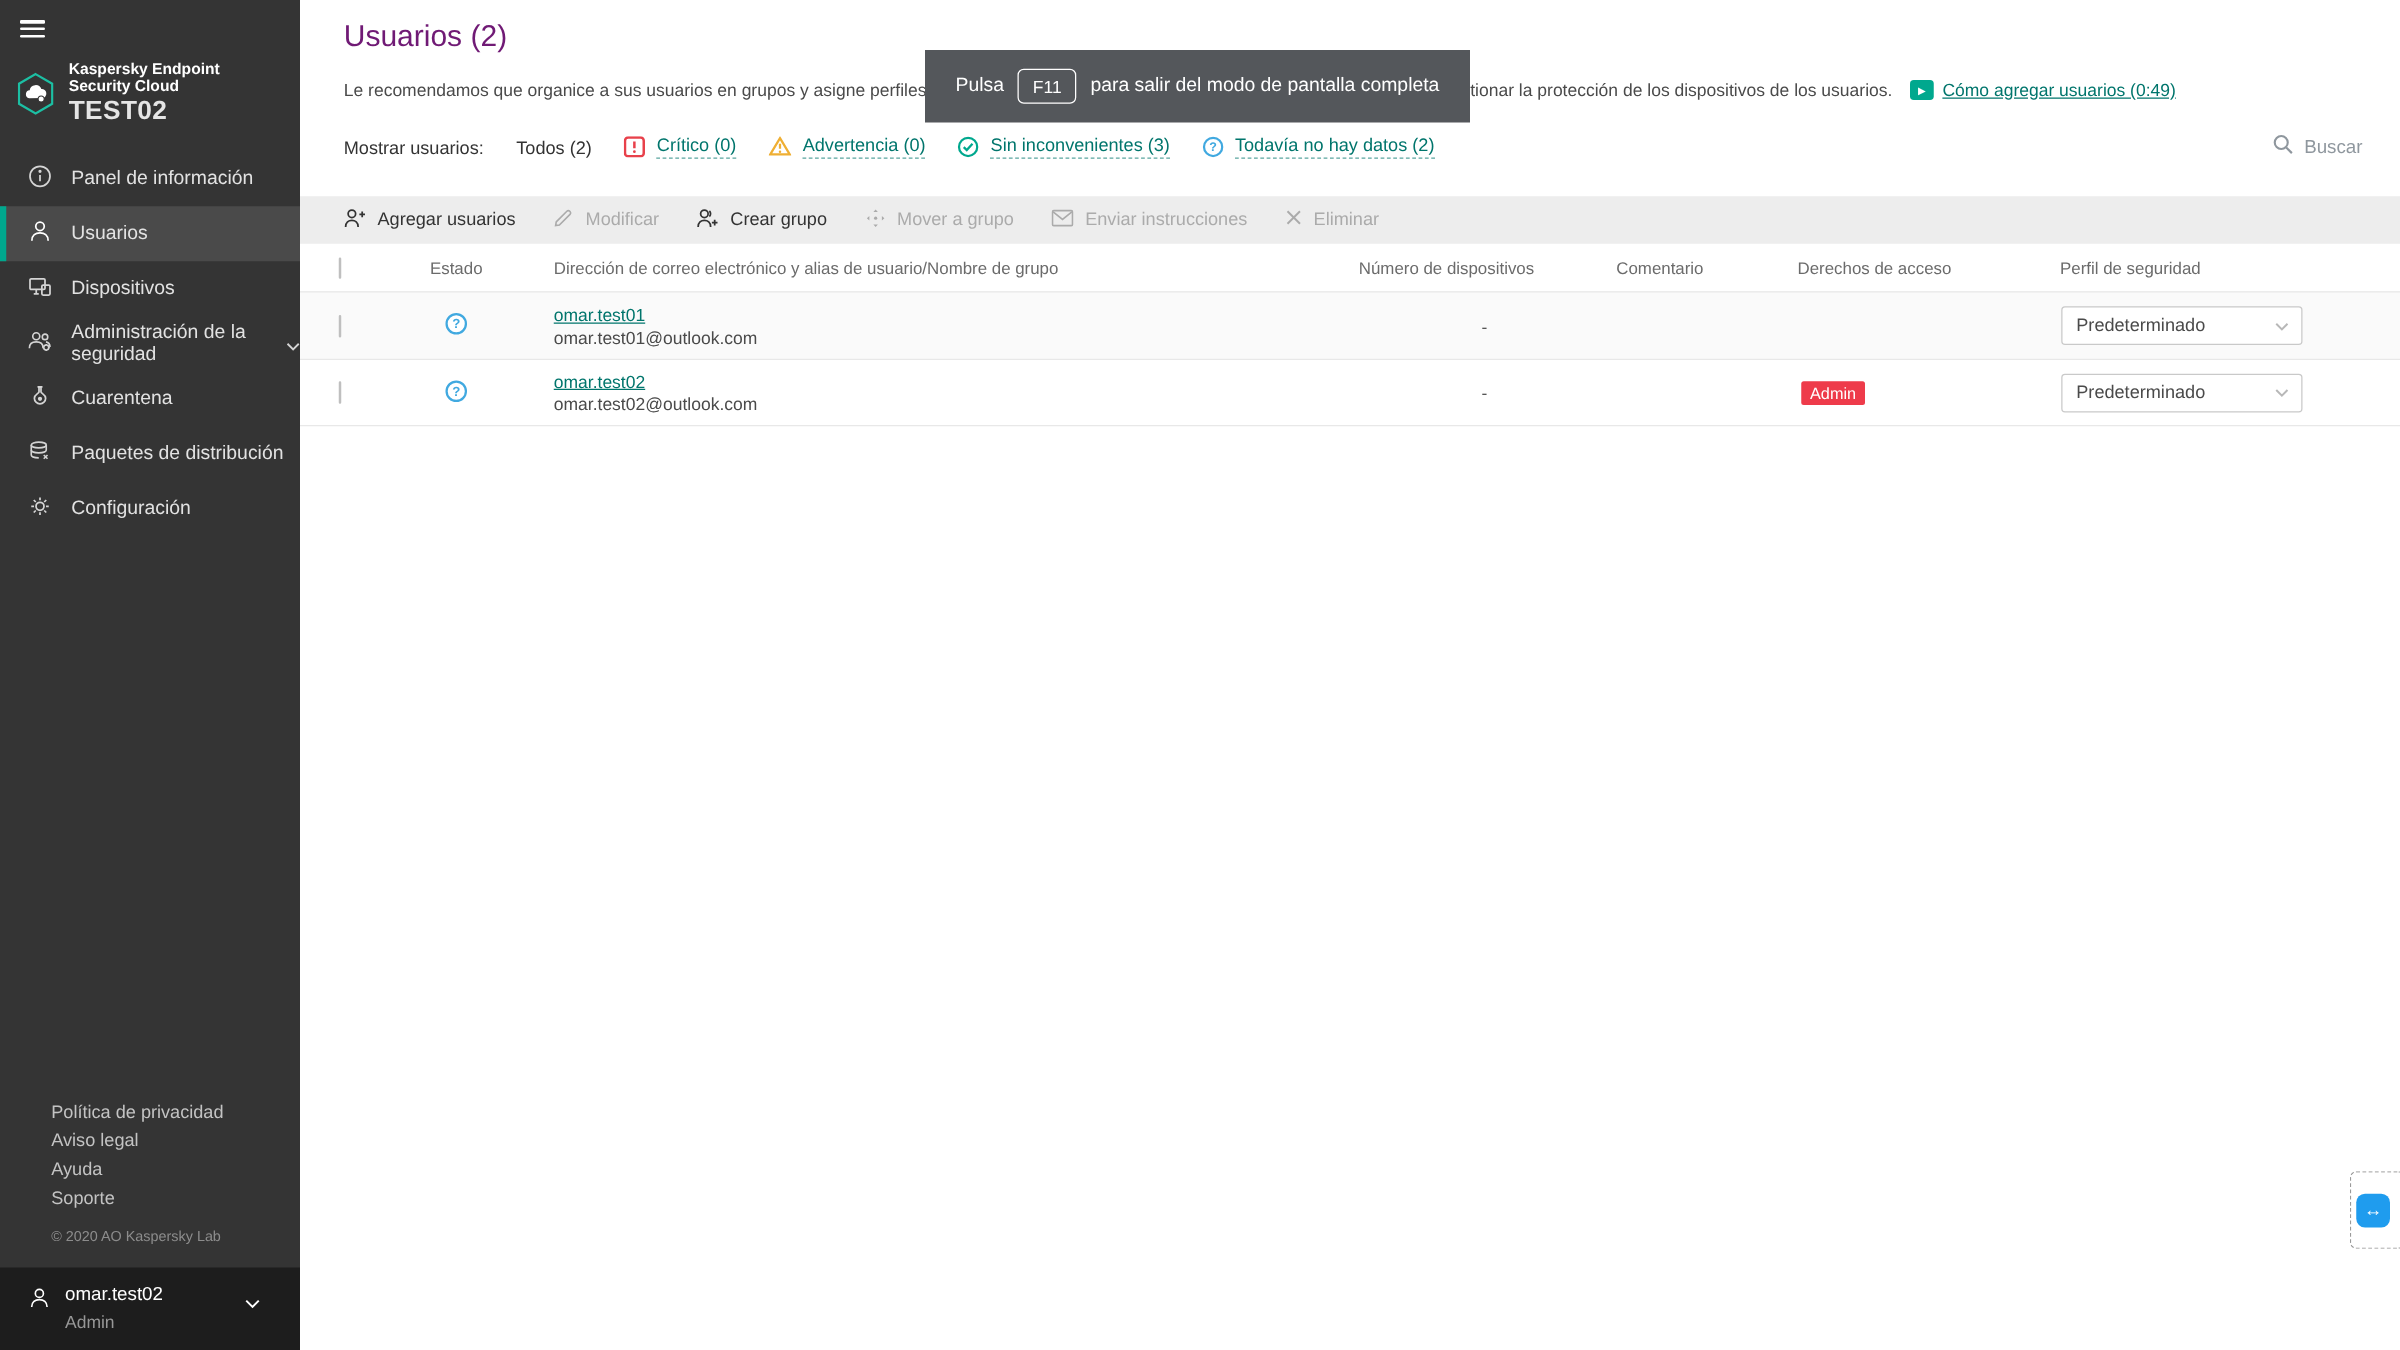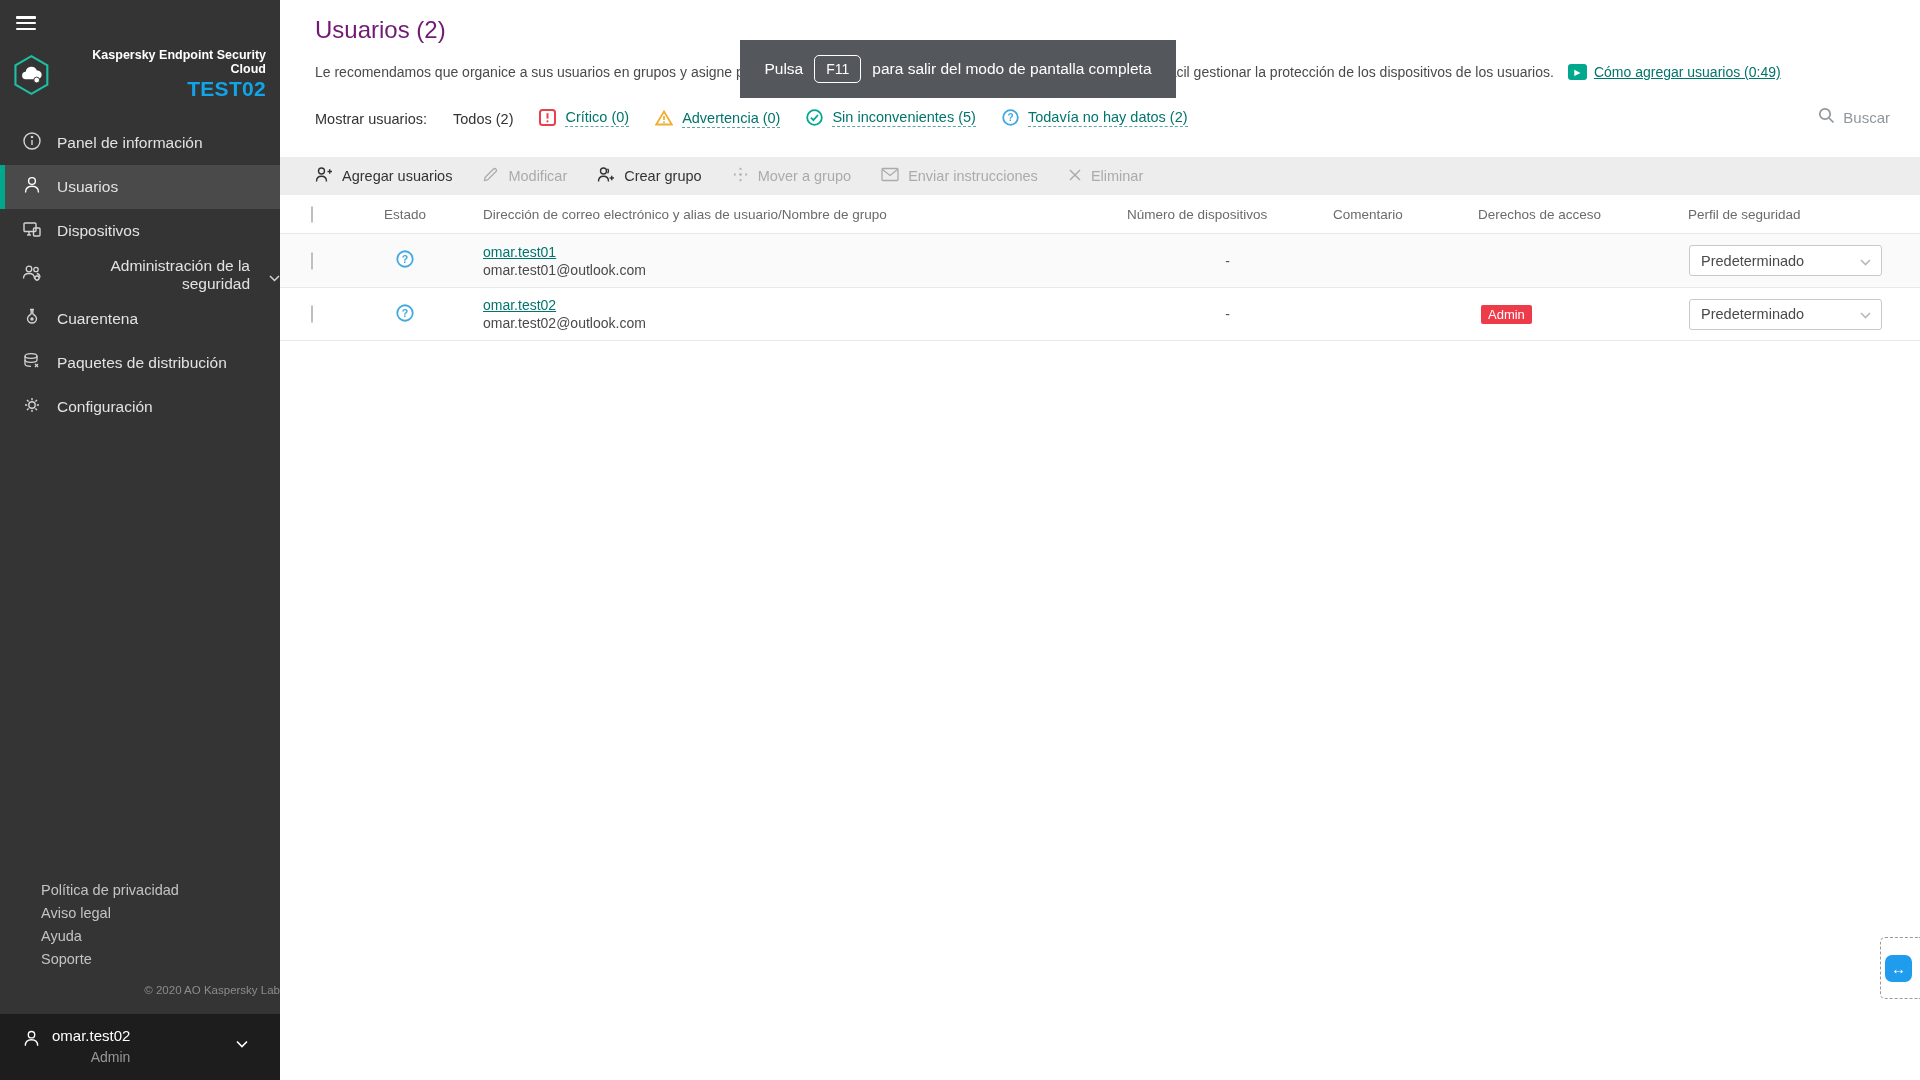--- a/index.html
+++ b/index.html
@@ -1,26 +1,26 @@
 <!DOCTYPE html>
 <html><head>
 <meta charset="utf-8">
 <style>
   * { margin:0; padding:0; box-sizing:border-box; }
   body { width:1920px; height:1080px; font-family:"Liberation Sans", sans-serif; background:#fff; overflow:hidden; }
   .page { position:relative; width:1920px; height:1080px; display:flex; }
 
   
-  .sidebar { width:280px; flex-shrink:0; background:#343434; display:flex; flex-direction:column; position:relative;text-align:right; }
+  .sidebar { width:240px; flex-shrink:0; background:#343434; display:flex; flex-direction:column; position:relative; }
   .hamburger { position:absolute; top:16px; left:16px; width:20px; height:14px; display:flex; flex-direction:column; justify-content:space-between; cursor:pointer; }
   .hamburger span { height:2.5px; background:#fff; border-radius:1px; }
   .brand { display:flex; align-items:center; gap:12px; margin:48px 14px 0 14px; }
   .brand-text { display:flex; flex-direction:column; }
   .brand-line1 { font-size:12.5px; font-weight:bold; color:#fff; }
-  .brand-line2 { font-size:21px; font-weight:bold; color:#0ea5e9; margin-top:1px; letter-spacing:.3px; }
+  .brand-line2 { font-size:21px; font-weight:bold; color:#e5e5e5; margin-top:1px; letter-spacing:.3px; }
   .nav { margin-top:20px; }
   .nav-item { height:44px; display:flex; align-items:center; gap:15px; padding-left:17px; font-size:15.5px; color:#e2e2e2; cursor:pointer; border-left:5px solid transparent; }
   .nav-item.active { background:#4a4a4a; border-left-color:#00A88E; }
   .nav-item svg { flex-shrink:0; }
   .nav-chevron { margin-left:4px; margin-top:3px; }
   .sidebar-spacer { flex:1; }
   .sidebar-links { padding-left:41px;margin-top:32px; }
   .sidebar-link { font-size:14.5px; color:#c3c3c3; line-height:23px; cursor:pointer; width:max-content; }
   .copyright { margin:13px 0 18px 41px; font-size:11.5px; color:#8c8c8c; }
   .sidebar-user { height:66px; background:#1d1d1d; position:relative; padding:13px 20px 0 22px; display:flex; align-items:flex-start; gap:11px; cursor:pointer; }
@@ -241,21 +241,21 @@
         </span>
         <span class="dashed-link">Advertencia (0)</span>
       </span>
       <span class="filter-opt">
         <span>
           <svg width="17" height="17" viewBox="0 0 17 17">
               <circle cx="8.5" cy="8.5" r="7.3" fill="#fff" stroke="#00A88E" stroke-width="1.8"></circle>
               <path d="M5,8.7 l2.4,2.4 L12,6" fill="none" stroke="#00A88E" stroke-width="1.8"></path>
             </svg>
         </span>
-        <span class="dashed-link">Sin inconvenientes (5)</span>
+        <span class="dashed-link">Sin inconvenientes (3)</span>
       </span>
       <span class="filter-opt">
         <span>
           <svg width="17" height="17" viewBox="0 0 17 17">
               <circle cx="8.5" cy="8.5" r="7.3" fill="#fff" stroke="#41A9E0" stroke-width="1.8"></circle>
               <text x="8.5" y="12" font-size="10" font-weight="bold" fill="#41A9E0" text-anchor="middle" font-family="Liberation Sans, sans-serif">?</text>
             </svg>
         </span>
         <span class="dashed-link">Todavía no hay datos (2)</span>
       </span>

